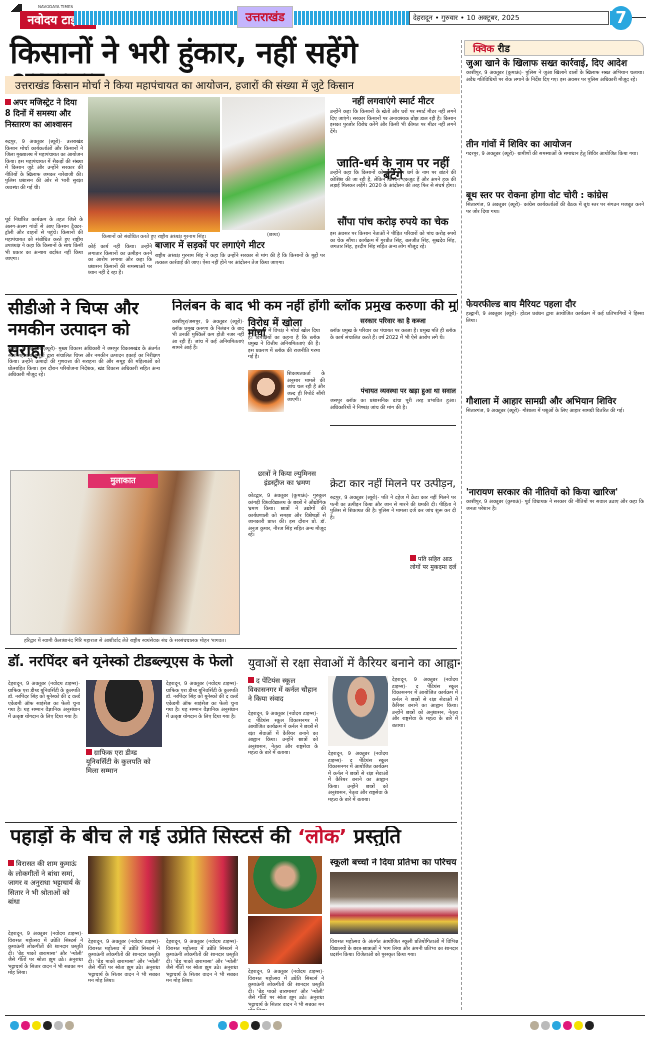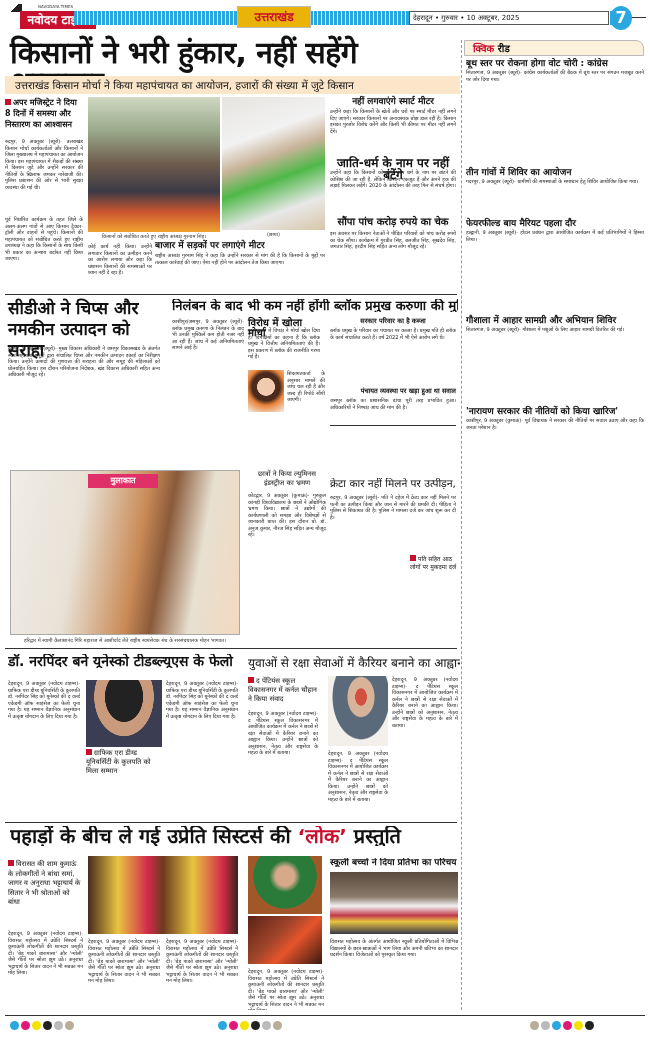--- a/index.html
+++ b/index.html
@@ -3,21 +3,21 @@
 <meta charset="utf-8">
 <style>
 *{box-sizing:border-box;margin:0;padding:0}
 body{width:650px;height:1043px;background:#fff;font-family:"DejaVu Sans",sans-serif;color:#111;position:relative;overflow:hidden}
 .abs{position:absolute}
 .hdr-bar{left:74px;top:11px;width:552px;height:14px;background:repeating-linear-gradient(90deg,#2aa7df 0 3px,#fff 3px 4px)}
 .logo{left:8px;top:4px;width:76px;height:26px}
 .logo .small{font-size:4px;color:#333;position:absolute;left:30px;top:0}
 .logo .box{position:absolute;left:12px;top:7px;width:76px;height:18px;background:#c8102e;color:#fff;font-weight:bold;font-size:12px;line-height:18px;text-align:center}
 .logo .corner{position:absolute;left:0;top:0;width:14px;height:8px;background:linear-gradient(135deg,#fff 50%,#222 50%)}
-.section{left:237px;top:6px;width:74px;height:22px;background:#eab308;border:1px solid #bbb;color:#c8102e;font-weight:bold;font-size:12px;text-align:center;line-height:20px}
+.section{left:237px;top:6px;width:56px;height:22px;background:#c4b5fd;border:1px solid #bbb;color:#c8102e;font-weight:bold;font-size:12px;text-align:center;line-height:20px}
 .dateline{left:409px;top:11px;width:200px;height:14px;background:#fff;border:1px solid #555;font-size:7px;line-height:12px;padding-left:3px}
 .pageno{left:610px;top:6px;width:22px;height:24px;border-radius:50%;background:#2aa7df;color:#fff;font-weight:bold;font-size:16px;text-align:center;line-height:24px}
 .pageline{left:632px;top:17px;width:14px;height:1px;background:#333}
 .h1{font-weight:bold;line-height:1}
 .txt{font-size:5px;line-height:6.5px;color:#222;text-align:justify;overflow:hidden}
 .photo{overflow:hidden}
 .caption{font-size:5px;color:#333;text-align:center}
 .rule{background:#333}
 .redsq{display:inline-block;width:6px;height:6px;background:#c8102e;margin-right:2px}
 .dots{display:flex;gap:2px}
@@ -133,26 +133,30 @@
 <div class="abs h1" style="left:330px;top:858px;width:128px;font-size:9px;white-space:nowrap;overflow:hidden">स्कूली बच्चों ने दिया प्रतिभा का परिचय</div>
 <div class="abs photo" style="left:330px;top:872px;width:128px;height:62px;background:linear-gradient(180deg,#5a4a3e 0%,#8a7a6a 40%,#f2f2f2 55%,#c03a4a 70%,#e8c440 80%,#3a3a4a 100%)"></div>
 <div class="abs txt" style="left:330px;top:938px;width:128px;height:72px">विरासत महोत्सव के अंतर्गत आयोजित स्कूली प्रतियोगिताओं में विभिन्न विद्यालयों के छात्र-छात्राओं ने भाग लिया और अपनी प्रतिभा का शानदार प्रदर्शन किया। विजेताओं को पुरस्कृत किया गया।</div>
 
 <div class="abs" style="left:461px;top:40px;width:2px;height:970px;border-left:1px dashed #999"></div>
 <div class="abs rb-head">
   <span class="red">क्विक</span><span> रीड</span>
 </div>
 <div class="abs" style="left:466px;top:58px;width:178px;height:955px;overflow:hidden">
   <div style="margin-bottom:2px">
-    <div class="rhead">बूथ स्तर पर रोकना होगा वोट चोरी : कांग्रेस</div>
-    <div class="txt" style="height:96px">सितारगंज, 9 अक्तूबर (ब्यूरो)- कांग्रेस कार्यकर्ताओं की बैठक में बूथ स्तर पर संगठन मजबूत करने पर जोर दिया गया।</div>
+    <div class="rhead">जुआ खाने के खिलाफ सख्त कार्रवाई, दिए आदेश</div>
+    <div class="txt" style="height:68px">काशीपुर, 9 अक्तूबर (कुमाऊं)- पुलिस ने जुआ खिलाने वालों के खिलाफ सख्त अभियान चलाया। अवैध गतिविधियों पर रोक लगाने के निर्देश दिए गए। इस अवसर पर पुलिस अधिकारी मौजूद रहे।</div>
   </div>
   <div style="margin-bottom:2px">
     <div class="rhead">तीन गांवों में शिविर का आयोजन</div>
     <div class="txt" style="height:38px">गदरपुर, 9 अक्तूबर (ब्यूरो)- ग्रामीणों की समस्याओं के समाधान हेतु शिविर आयोजित किया गया।</div>
+  </div>
+  <div style="margin-bottom:2px">
+    <div class="rhead">बूथ स्तर पर रोकना होगा वोट चोरी : कांग्रेस</div>
+    <div class="txt" style="height:96px">सितारगंज, 9 अक्तूबर (ब्यूरो)- कांग्रेस कार्यकर्ताओं की बैठक में बूथ स्तर पर संगठन मजबूत करने पर जोर दिया गया।</div>
   </div>
   <div style="margin-bottom:2px">
     <div class="rhead">फेयरफील्ड बाय मैरियट पहला दौर</div>
     <div class="txt" style="height:84px">हल्द्वानी, 9 अक्तूबर (ब्यूरो)- होटल प्रबंधन द्वारा आयोजित कार्यक्रम में कई प्रतिभागियों ने हिस्सा लिया।</div>
   </div>
   <div style="margin-bottom:2px">
     <div class="rhead">गौशाला में आहार सामग्री और अभियान शिविर</div>
     <div class="txt" style="height:78px">सितारगंज, 9 अक्तूबर (ब्यूरो)- गौशाला में पशुओं के लिए आहार सामग्री वितरित की गई।</div>
   </div>
   <div style="margin-bottom:2px">

